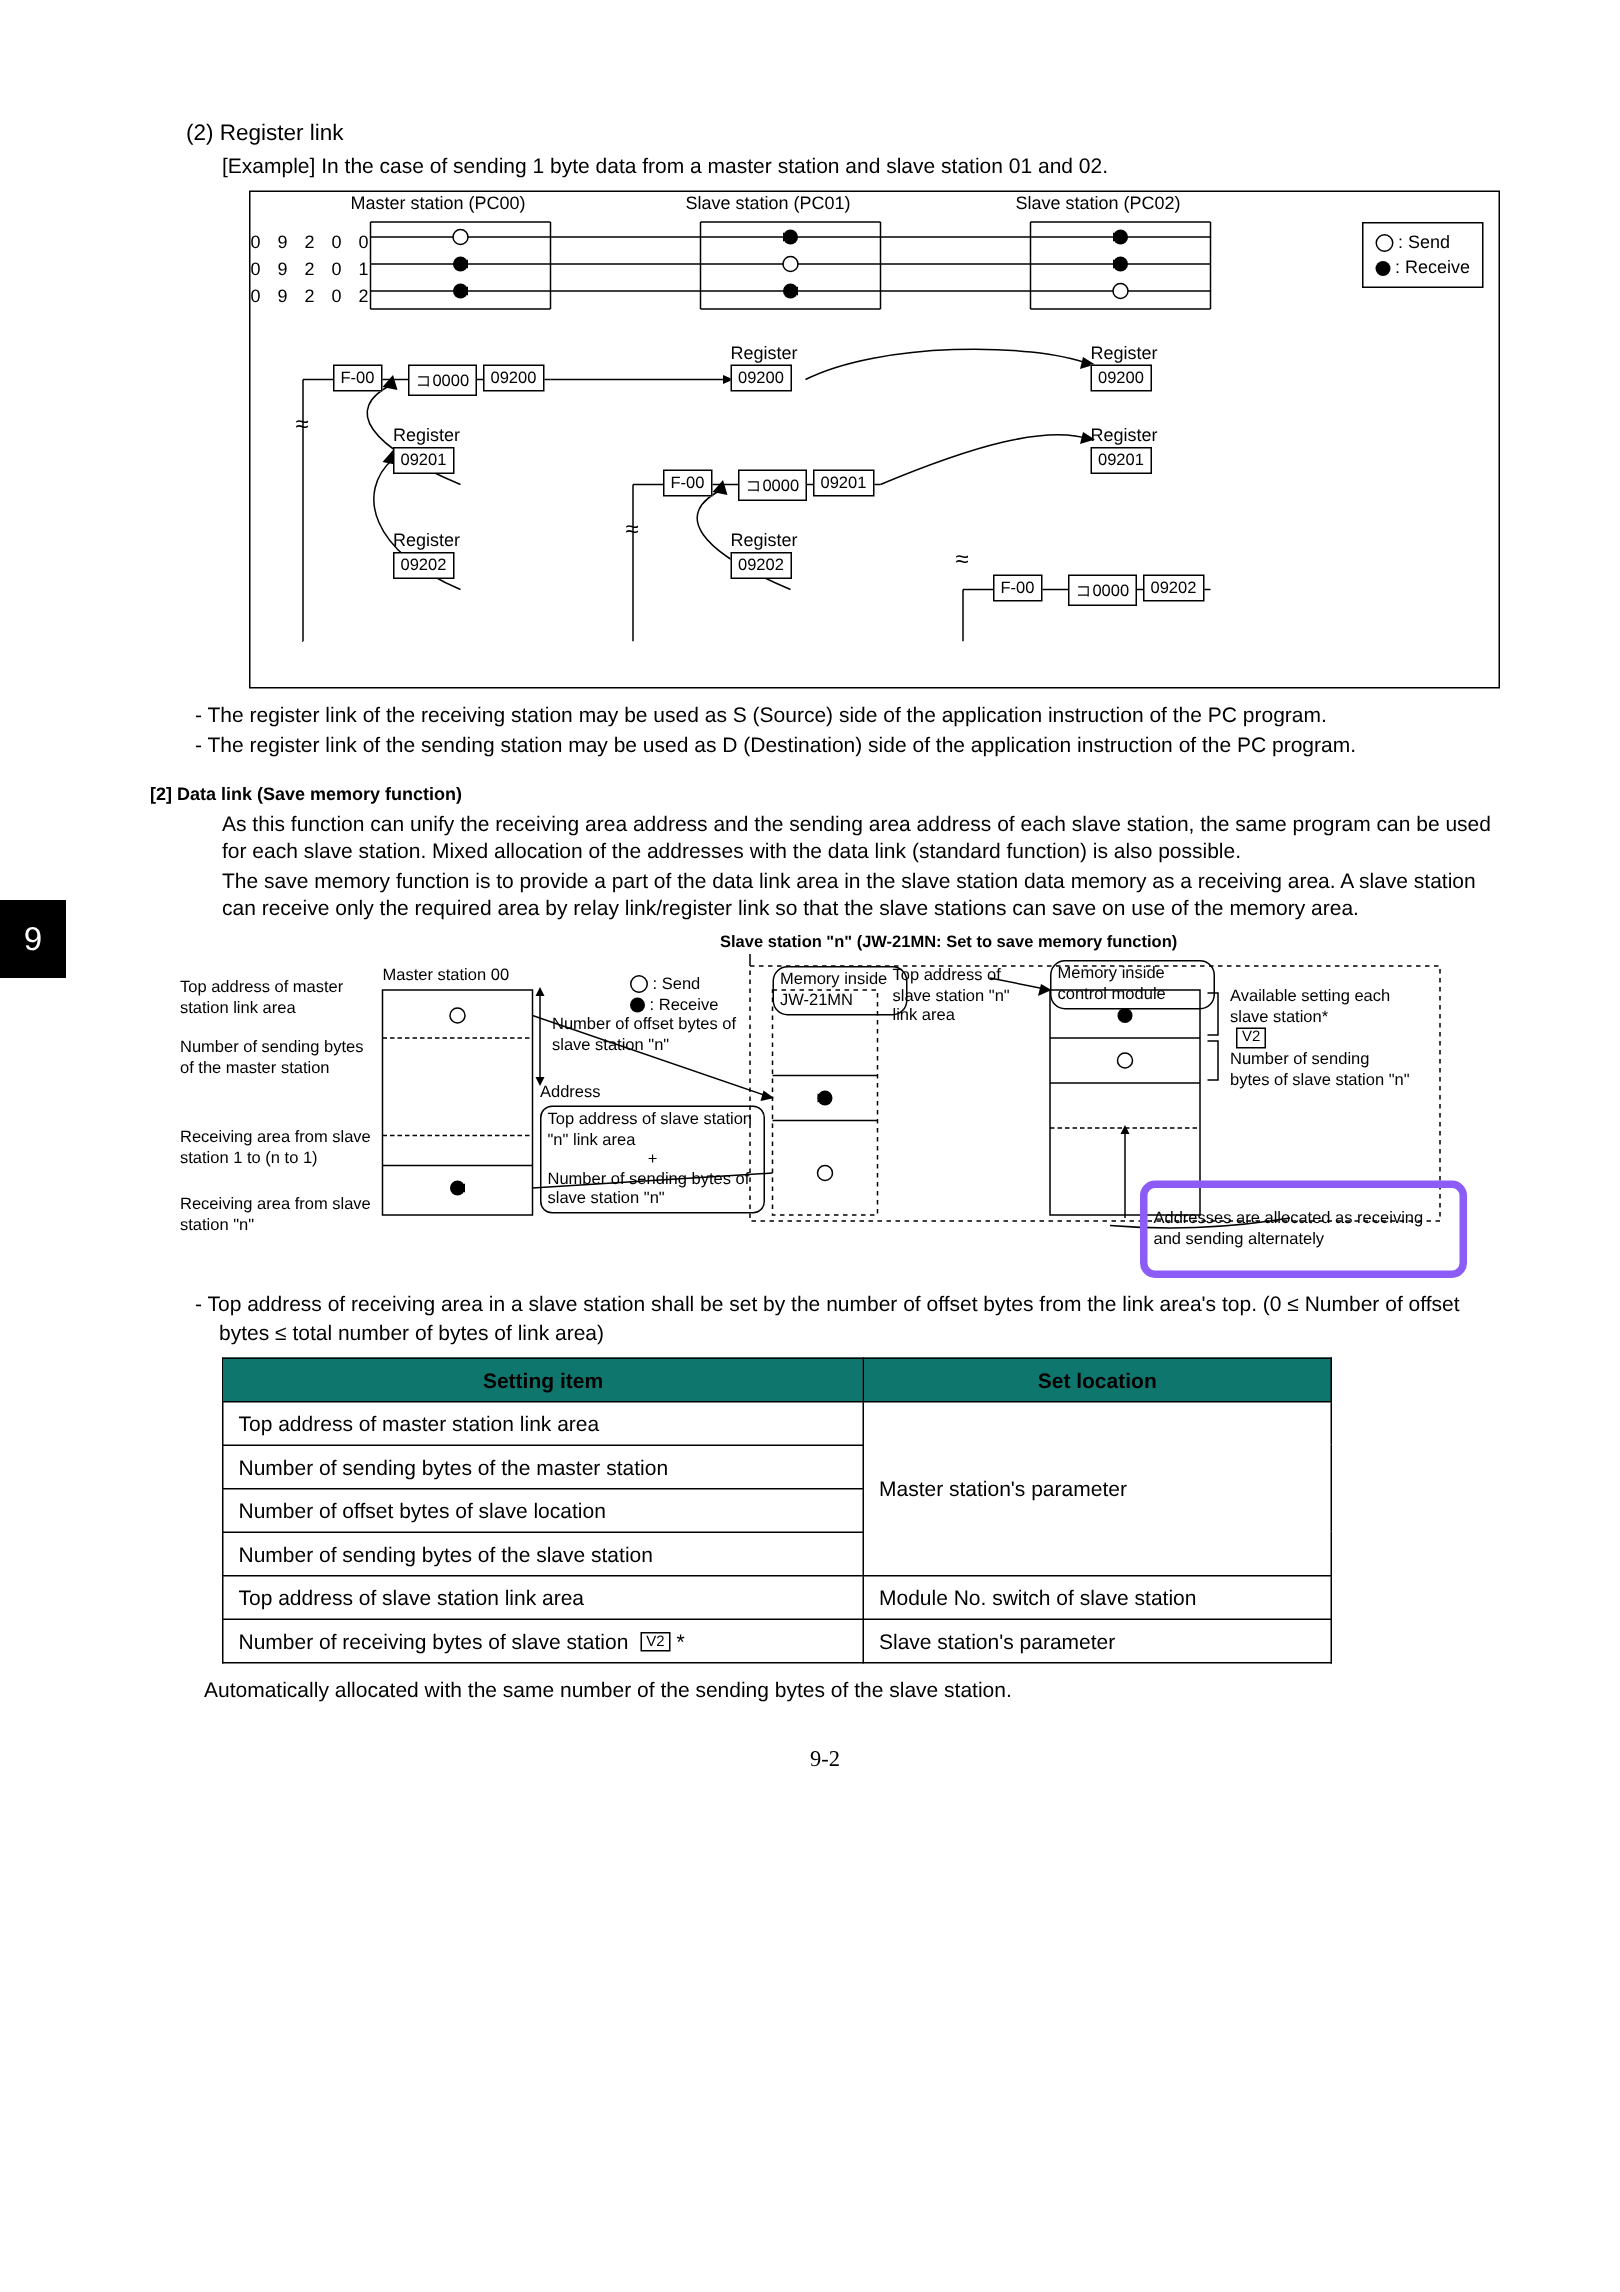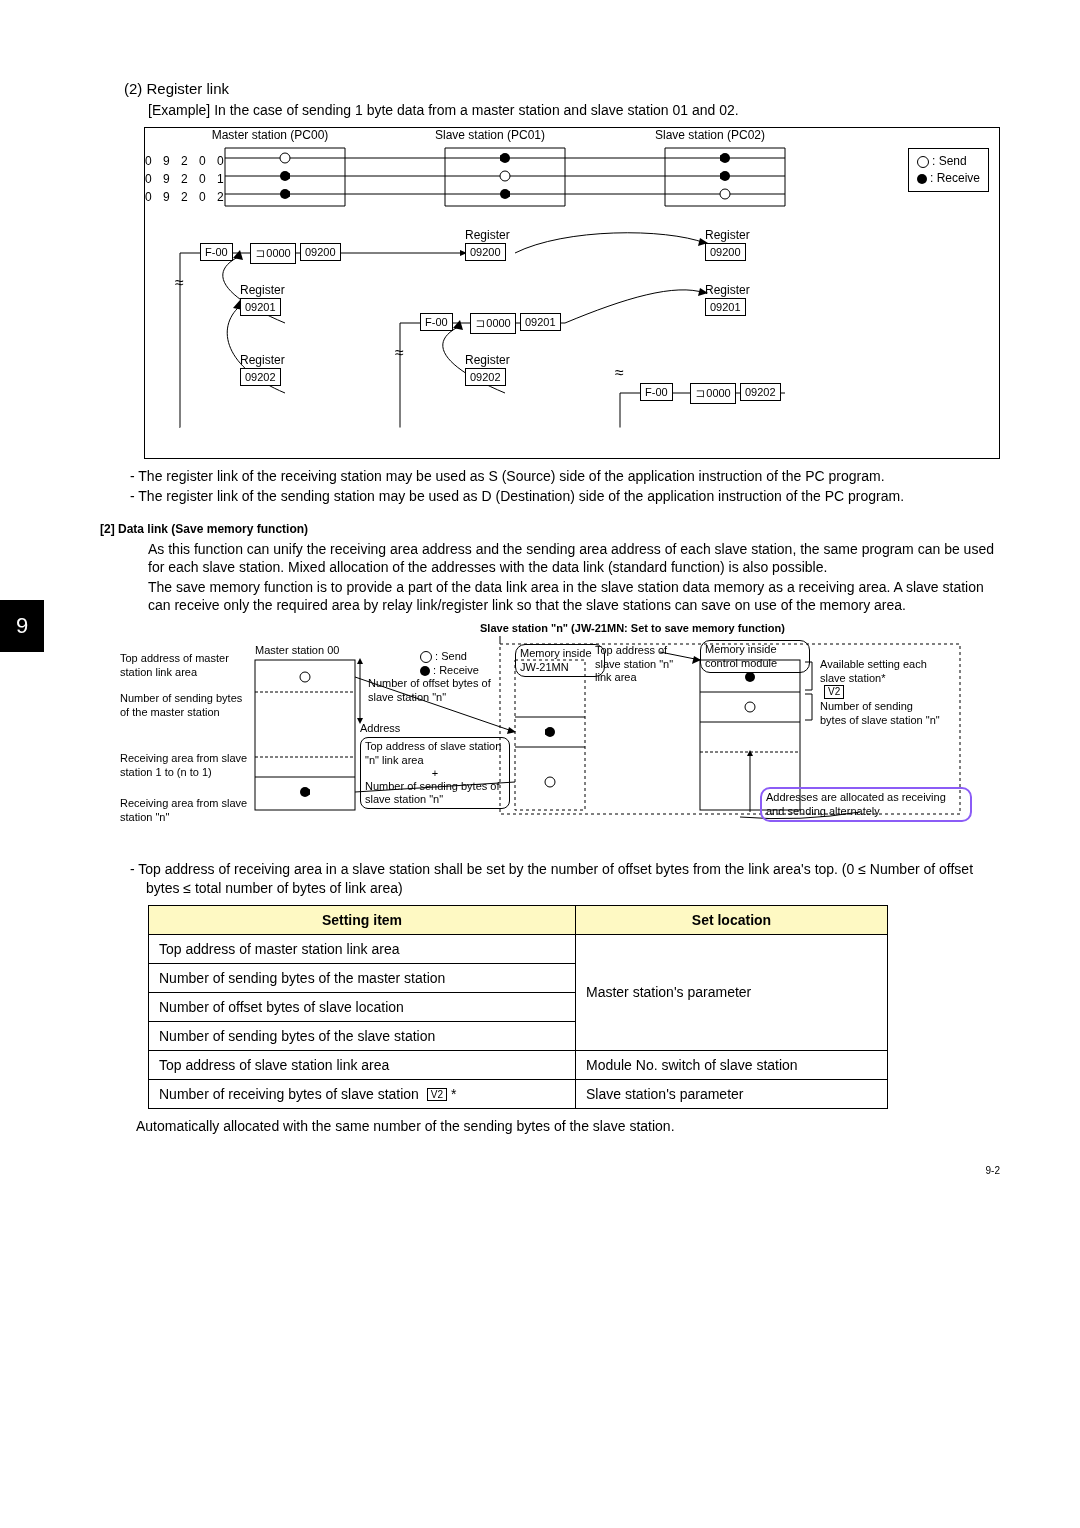--- a/index.html
+++ b/index.html
@@ -31,21 +31,21 @@
   }
   h3.sub {
     font-size: 15px;
     font-weight: normal;
     margin: 0 0 4px 24px;
   }
   .indent1 { margin-left: 48px; }
   p { margin: 2px 0; line-height: 1.3; }
   .diagram-box {
     border: 1px solid #000;
-    margin: 8px 0 8px 44px;
+    margin: 8px 0 8px 66px;
     padding: 10px;
   }
   .dia1 {
     position: relative;
     height: 310px;
   }
   .station-label {
     position: absolute;
     font-size: 12px;
     text-align: center;
@@ -116,44 +116,45 @@
     width: 740px;
   }
   table.settings th, table.settings td {
     border: 1px solid #000;
     padding: 6px 10px;
     font-size: 14px;
     text-align: left;
     vertical-align: middle;
   }
   table.settings th {
-    background: #fef9c3;
+    background: #0f766e;
     text-align: center;
     font-weight: bold;
   }
   .v2-badge {
     display: inline-block;
     border: 1px solid #000;
     font-size: 10px;
     padding: 0 3px;
     margin-left: 4px;
     vertical-align: middle;
   }
   .box-inline {
     display: inline-block;
     border: 1px solid #000;
     padding: 0 4px;
     font-size: 13px;
   }
   .footnote-block { margin-left: 24px; }
   .footnote-block p { text-indent: -12px; padding-left: 12px; font-size: 14px; }
   .page-num {
-    text-align: right;
+    text-align: center;
     margin-top: 30px;
-    font-size: 10px;
+    font-size: 15px;
+    font-family: Liberation Serif, serif;
   }
 </style>
 </head>
 <body>
 
 <div class="page">
   <div class="side-tab">9</div>
 
   <h3 class="sub">(2) Register link</h3>
   <p class="indent1">[Example] In the case of sending 1 byte data from a master station and slave station 01 and 02.</p>
@@ -358,21 +359,21 @@
 
     <div class="label-small" style="position:absolute; left:415px; top:22px; width:80px; border:1px solid #000; border-radius:10px; padding:2px 4px;">Memory inside JW-21MN</div>
     <div class="label-small" style="position:absolute; left:495px; top:22px; width:80px;">Top address of slave station "n" link area</div>
     <div class="label-small" style="position:absolute; left:600px; top:18px; width:100px; border:1px solid #000; border-radius:10px; padding:2px 4px;">Memory inside control module</div>
 
     <div class="label-small" style="position:absolute; left:720px; top:36px; width:120px;">
       <span>Available setting each slave station*</span><br>
       <span class="v2-badge">V2</span>
     </div>
     <div class="label-small" style="position:absolute; left:720px; top:78px; width:120px;">Number of sending bytes of slave station "n"</div>
-    <div class="label-small" style="position:absolute; left:660px; top:165px; width:200px; border:2px solid #8b5cf6; border-radius:10px; padding:2px 4px;">Addresses are allocated as receiving and sending alternately</div>
+    <div class="label-small" style="position:absolute; left:660px; top:165px; width:200px; border:5px solid #8b5cf6; border-radius:10px; padding:14px 4px;">Addresses are allocated as receiving and sending alternately</div>
   </div>
 
   <div class="bullet-list indent1">
     <p>- Top address of receiving area in a slave station shall be set by the number of offset bytes from the link area's top. (0 ≤ Number of offset bytes ≤ total number of bytes of link area)</p>
   </div>
 
   <table class="settings">
     <tbody>
         <tr>
       <th>Setting item</th>

